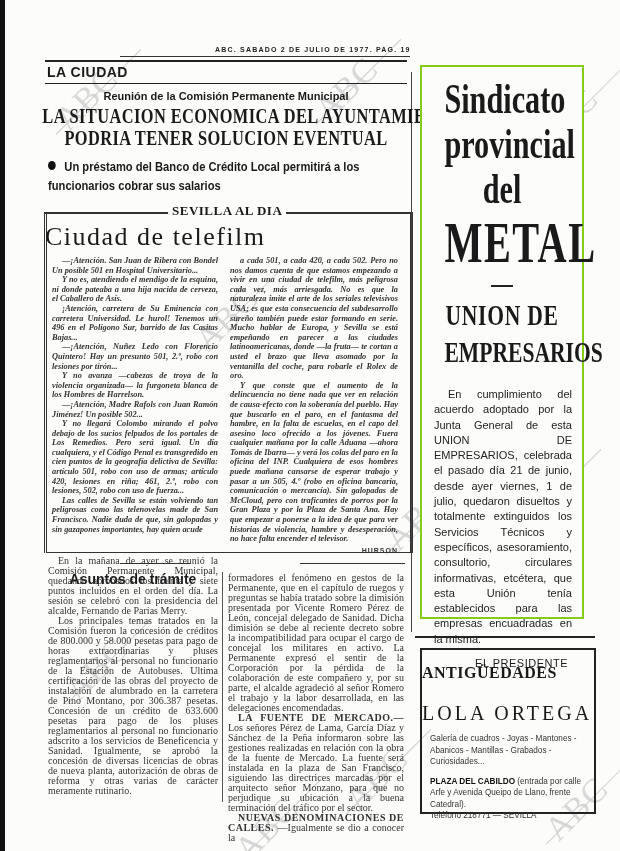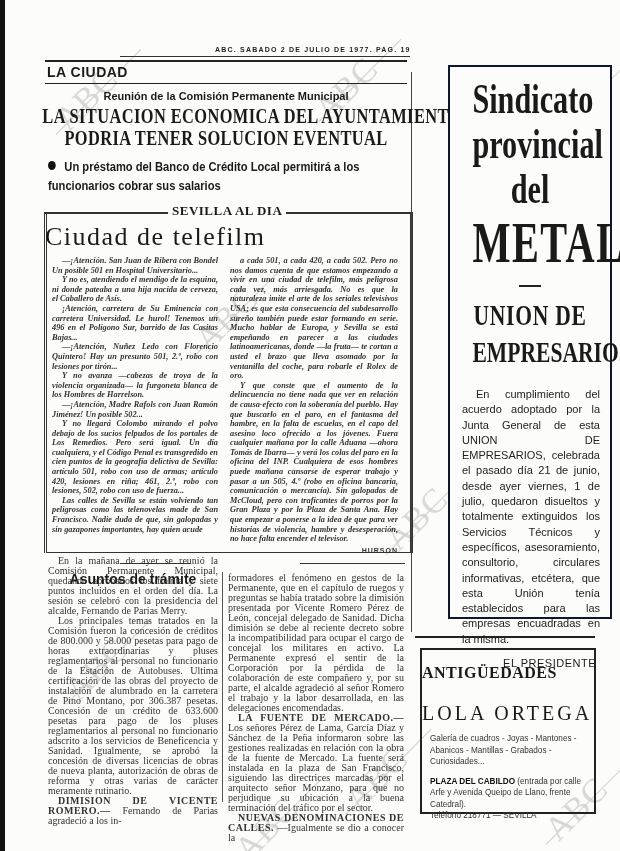--- a/index.html
+++ b/index.html
@@ -64,22 +64,22 @@
   .sub-head {
     position: absolute; left: 48px; top: 571px; width: 170px; text-align: center;
     font-family: "Liberation Sans", sans-serif; font-size: 14px; font-weight: bold;
   }
   .thin-rule { position: absolute; height: 1px; background: #333; }
   .col.body { font-size: 10px; line-height: 10px; color: #333; }
   .col.body .runin { font-weight: bold; letter-spacing: 0.5px; }
   .col-rule { position: absolute; left: 222px; top: 572px; width: 1px; height: 230px; background: #555; }
 
   .ad1 {
-    position: absolute; left: 448px; top: 65px; width: 160px; height: 550px;
-    border: 2px solid #0f172a; background: #fcfcfa;
+    position: absolute; left: 420px; top: 65px; width: 160px; height: 550px;
+    border: 2px solid #84cc16; background: #fcfcfa;
   }
   .ad1 .cond { font-family: "Liberation Serif", serif; font-weight: bold; text-align: center; transform: scaleX(0.72); transform-origin: center; white-space: nowrap; }
   .ad1 .t1 { font-size: 42px; line-height: 44px; margin-top: 10px; }
   .ad1 .t2 { font-size: 42px; line-height: 46px; }
   .ad1 .t3 { font-size: 42px; line-height: 44px; }
   .ad1 .t4 { font-size: 56px; line-height: 60px; margin-top: 2px; letter-spacing: 2px; }
   .ad1 .dash { width: 22px; height: 2px; background: #222; margin: 12px auto 10px; }
   .ad1 .t5 { font-size: 30px; line-height: 36px; letter-spacing: 1px; }
   .ad1 .t6 { font-size: 30px; line-height: 38px; }
   .ad1 .body {
@@ -155,21 +155,20 @@
 </div>
 
 <div class="thin-rule" style="left:120px;top:563px;width:70px;"></div>
 <div class="thin-rule" style="left:300px;top:563px;width:105px;"></div>
 <div class="sub-head">Asuntos de trámite</div>
 <div class="col-rule"></div>
 
 <div class="col body" style="left:48px;top:556px;width:170px;">
   <p>En la mañana de ayer se reunió la Comisión Permanente Municipal, quedando aprobados los treinta y siete puntos incluidos en el orden del día. La sesión se celebró con la presidencia del alcalde, Fernando de Parias Merry.</p>
   <p>Los principales temas tratados en la Comisión fueron la concesión de créditos de 800.000 y 58.000 pesetas para pago de horas extraordinarias y pluses reglamentarios al personal no funcionario de la Estación de Autobuses. Ultima certificación de las obras del proyecto de instalación de alumbrado en la carretera de Pino Montano, por 306.387 pesetas. Concesión de un crédito de 633.600 pesetas para pago de los pluses reglamentarios al personal no funcionario adscrito a los servicios de Beneficencia y Sanidad. Igualmente, se aprobó la concesión de diversas licencias de obras de nueva planta, autorización de obras de reforma y otras varias de carácter meramente rutinario.</p>
-  <p><span class="runin">DIMISION DE VICENTE ROMERO.—</span> <span>Fernando de Parias agradeció a los in-</span></p>
 </div>
 <div class="col body" style="left:228px;top:573px;width:176px;">
   <p style="text-indent:0">formadores el fenómeno en gestos de la Permanente, que en el capítulo de ruegos y preguntas se había tratado sobre la dimisión presentada por Vicente Romero Pérez de León, concejal delegado de Sanidad. Dicha dimisión se debe al reciente decreto sobre la incompatibilidad para ocupar el cargo de concejal los militares en activo. La Permanente expresó el sentir de la Corporación por la pérdida de la colaboración de este compañero y, por su parte, el alcalde agradeció al señor Romero el trabajo y la labor desarrollada, en las delegaciones encomendadas.</p>
   <p><span class="runin">LA FUENTE DE MERCADO.—</span> <span>Los señores Pérez de Lama, García Díaz y Sánchez de la Peña informaron sobre las gestiones realizadas en relación con la obra de la fuente de Mercado. La fuente será instalada en la plaza de San Francisco, siguiendo las directrices marcadas por el arquitecto señor Monzano, para que no perjudique su ubicación a la buena terminación del tráfico por el sector.</span></p>
   <p><span class="runin">NUEVAS DENOMINACIONES DE CALLES.</span> <span>—Igualmente se dio a conocer la</span></p>
 </div>
 
 <div class="ad1">
   <div class="cond t1">Sindicato</div>
   <div class="cond t2">provincial</div>

